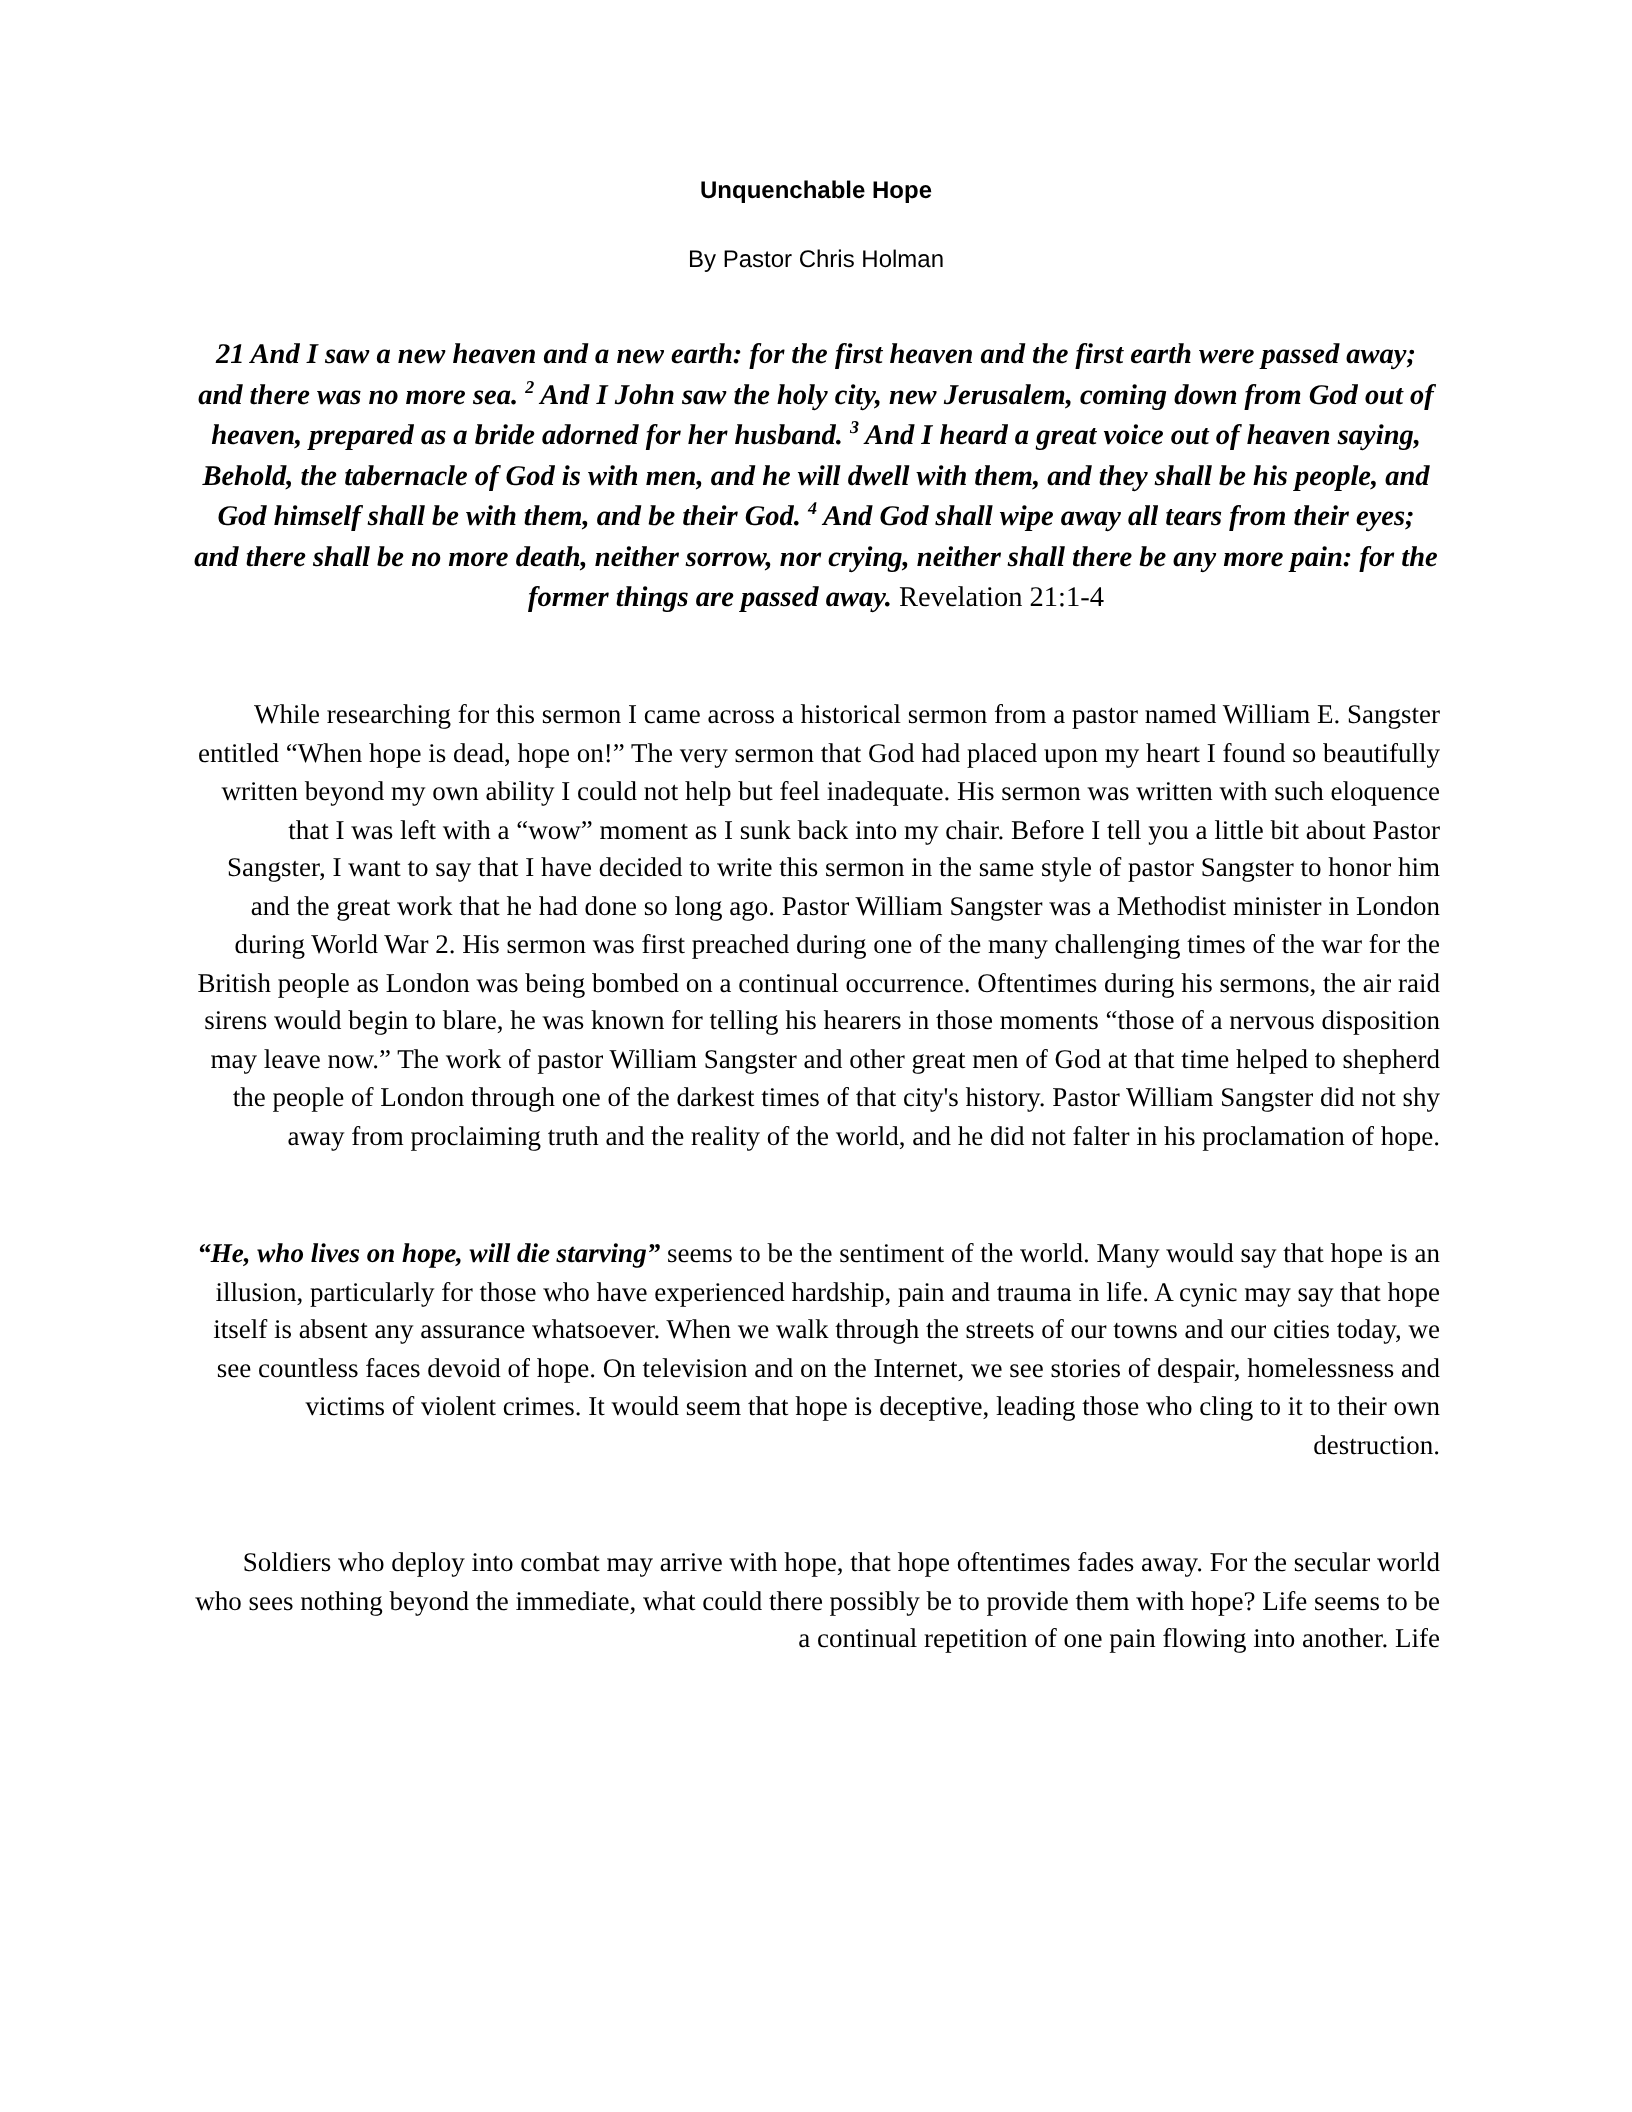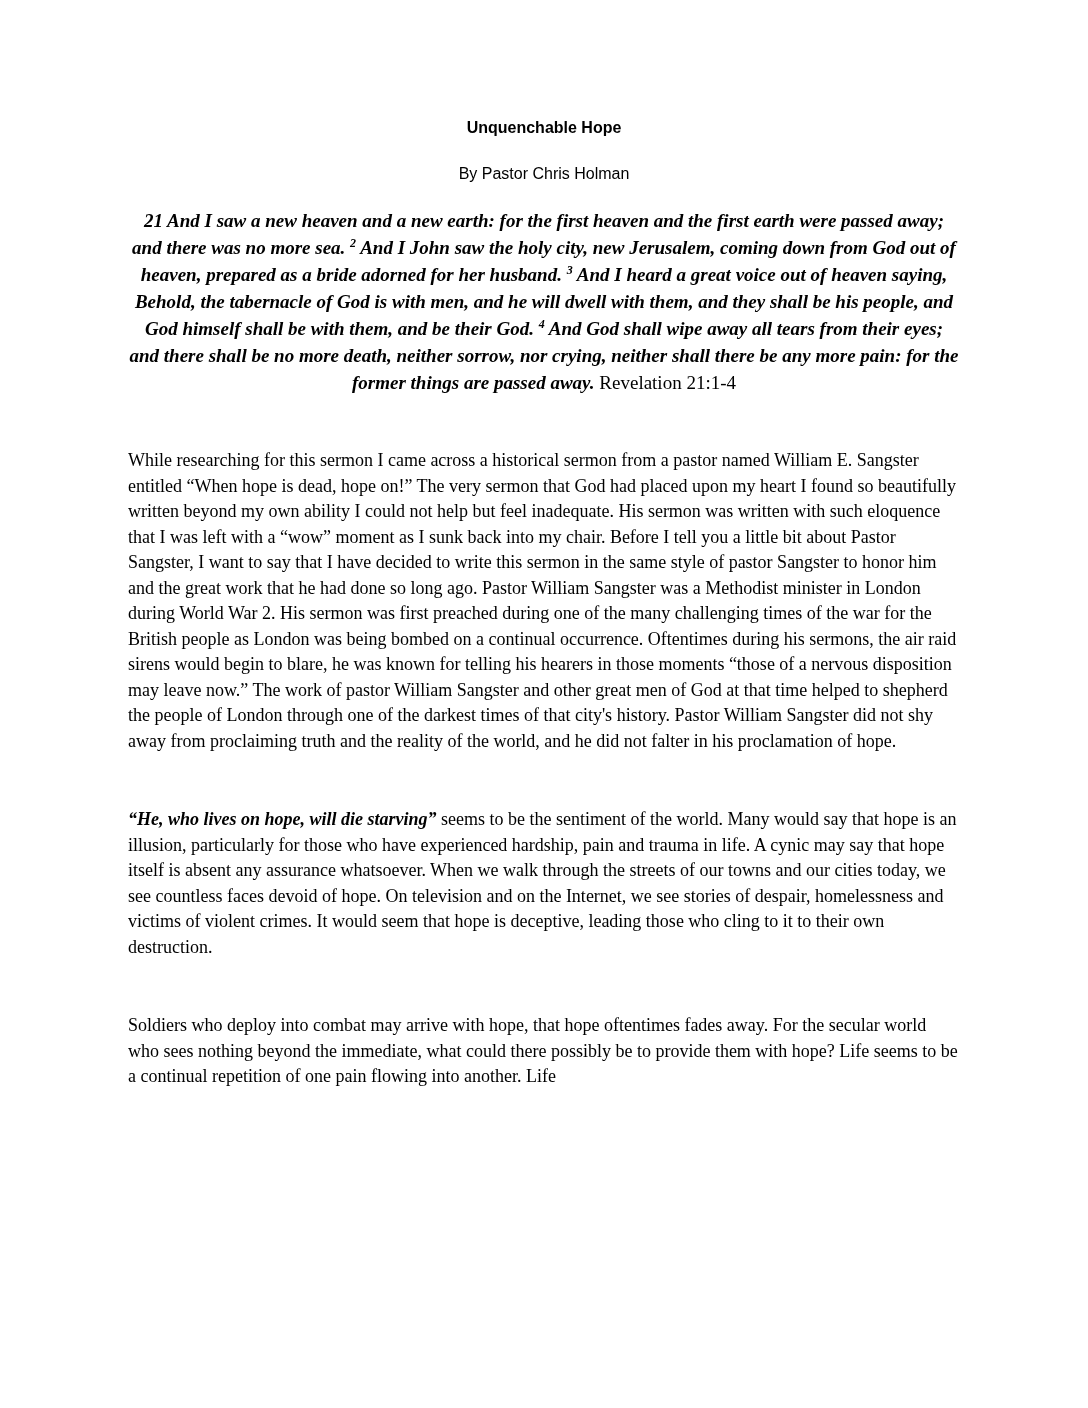--- a/index.html
+++ b/index.html
@@ -23,21 +23,21 @@
     font-weight: bold;
     text-align: center;
     margin: 0 0 26px 0;
     line-height: 20px;
   }
   .byline {
     font-family: "Liberation Sans", sans-serif;
     font-size: 16px;
     font-weight: normal;
     text-align: center;
-    margin: 0 0 23px 0;
+    margin: 0 0 39px 0;
     line-height: 20px;
   }
   .scripture {
     font-family: "Liberation Serif", serif;
     font-size: 19px;
     font-weight: bold;
     font-style: italic;
     line-height: 27px;
     margin: 0 0 52px 0;
     text-align: center;
@@ -52,21 +52,21 @@
     font-weight: normal;
     font-style: normal;
     font-size: 19px;
   }
   .body-para {
     font-family: "Liberation Serif", serif;
     font-size: 18px;
     font-weight: normal;
     line-height: 25.5px;
     margin: 0 0 53px 0;
-    text-align: left;
+    text-align: right;
   }
   .lead-quote {
     font-weight: bold;
     font-style: italic;
   }
 </style>
 </head>
 <body>
 
 <div class="page">

